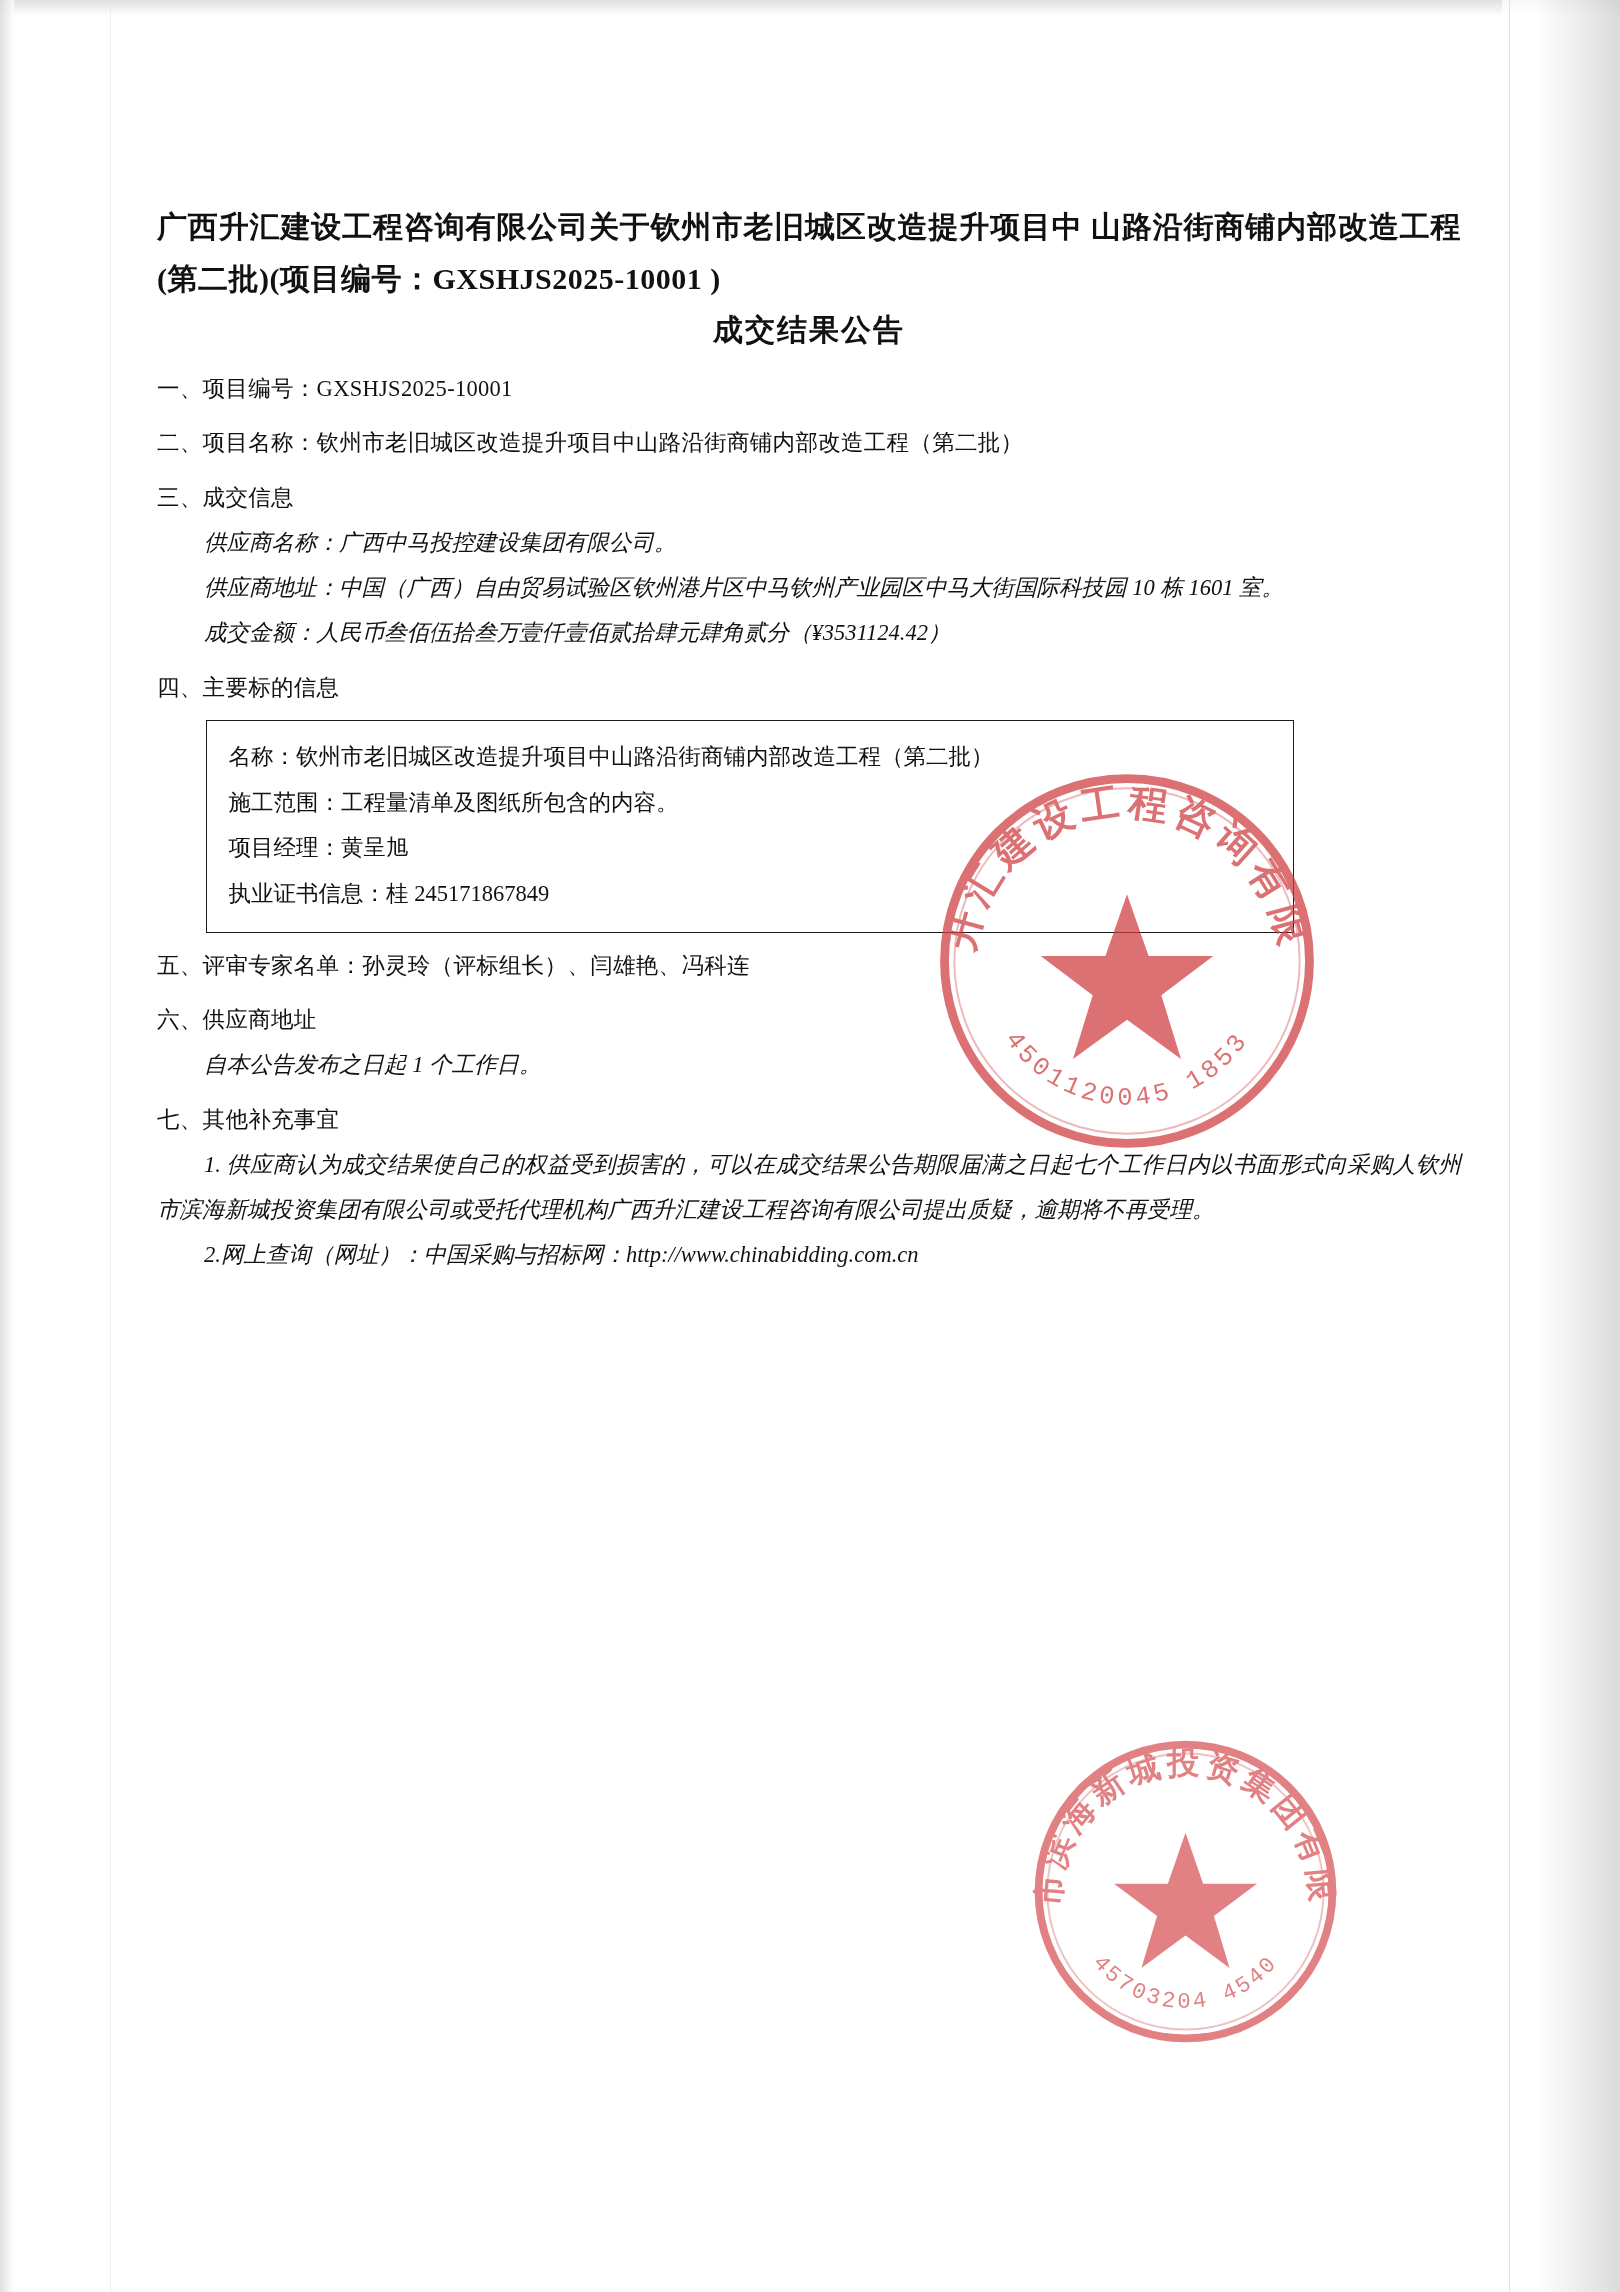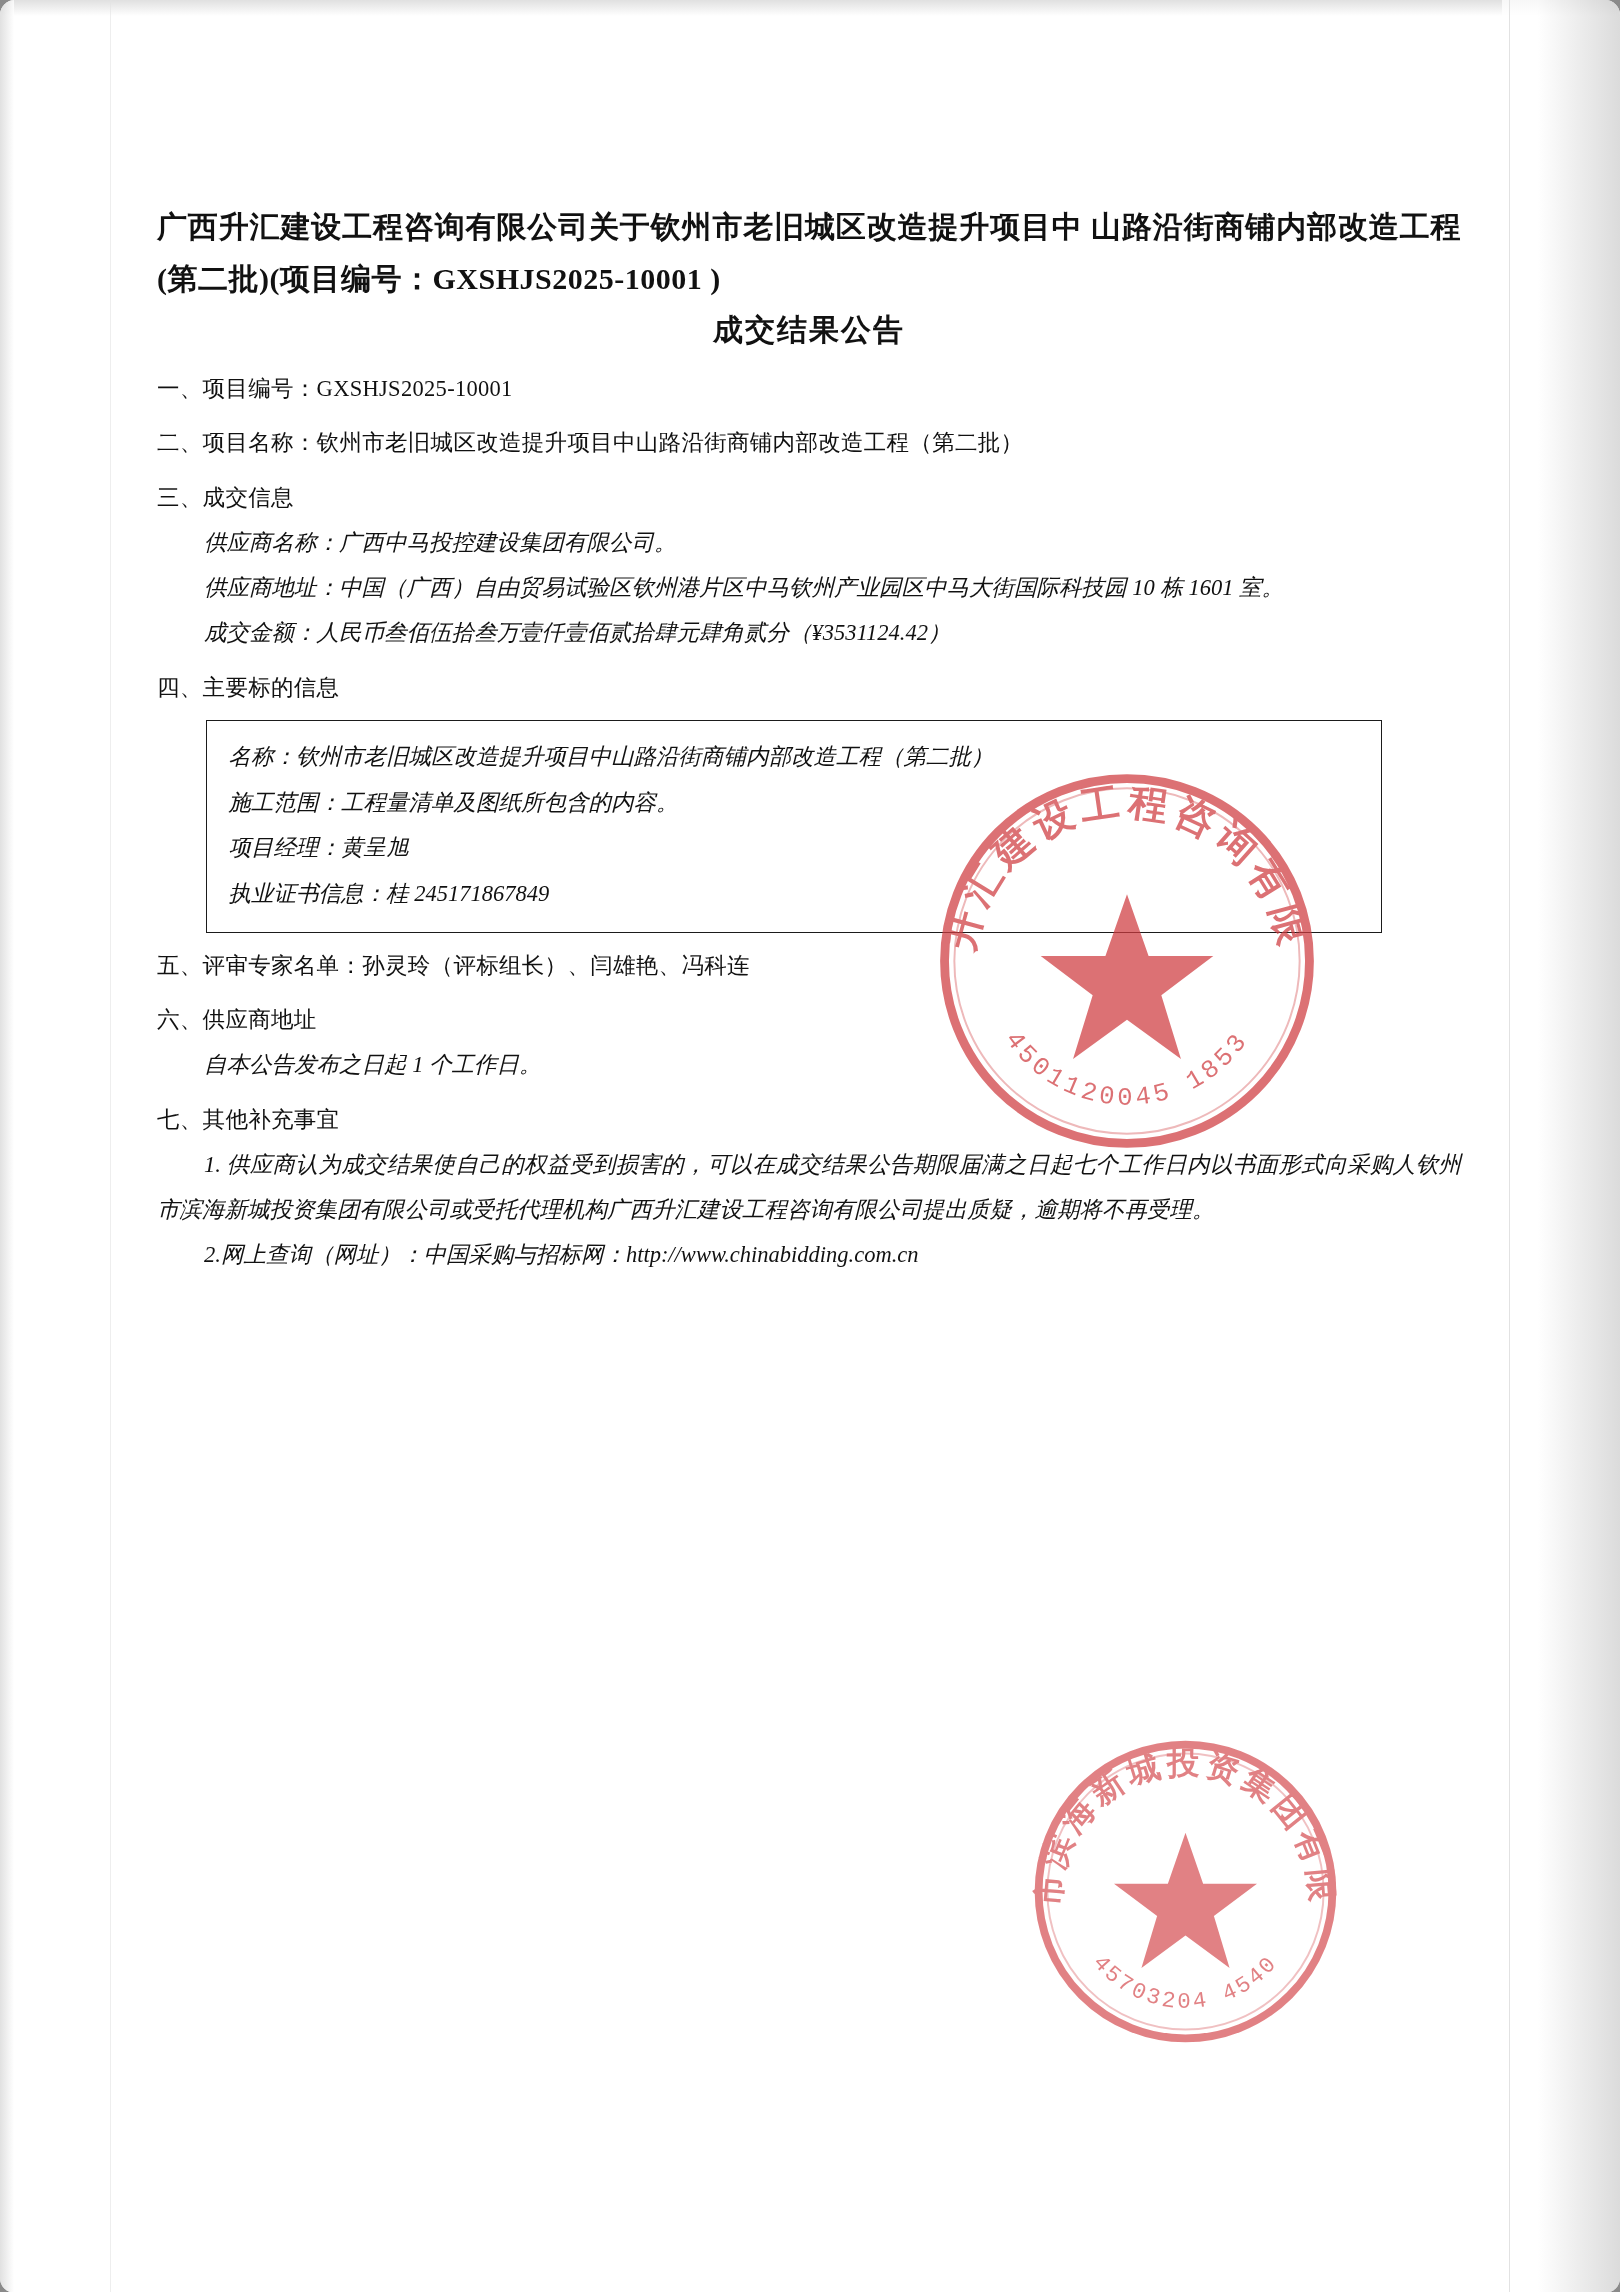--- a/index.html
+++ b/index.html
@@ -8,21 +8,20 @@
     background: #8a8a8a;
   }
   .page {
     position: relative;
     width: 1620px;
     height: 2293px;
     background: #ffffff;
     overflow: hidden;
     font-family: "Liberation Serif", "DejaVu Serif", serif;
     color: #111111;
-    border-radius: 15px;
   }
   
   .scan-edge-left {
     position: absolute;
     left: 0; top: 0; bottom: 0;
     width: 13.7px;
     background: linear-gradient(to right, #d9d9d9, #ffffff);
     opacity: .8;
   }
   .scan-edge-right {
@@ -79,24 +78,23 @@
     line-height: 2.0;
     text-align: justify;
     font-style: italic;
   }
   .para-indent {
     text-indent: 47px;
   }
   .box {
     border: 1.5px solid #1b1b1b;
     margin: 9.8px 0 5.9px 49px;
-    width: 1176px;
+    width: 1088px;
     padding: 13.7px 21.6px 15.7px 21.6px;
     box-sizing: border-box;
-    font-style: italic;
   }
   .box .row {
     font-size: 22.5px;
     line-height: 2.02;
     white-space: nowrap;
   }
   
   .stamp {
     position: absolute;
     pointer-events: none;

